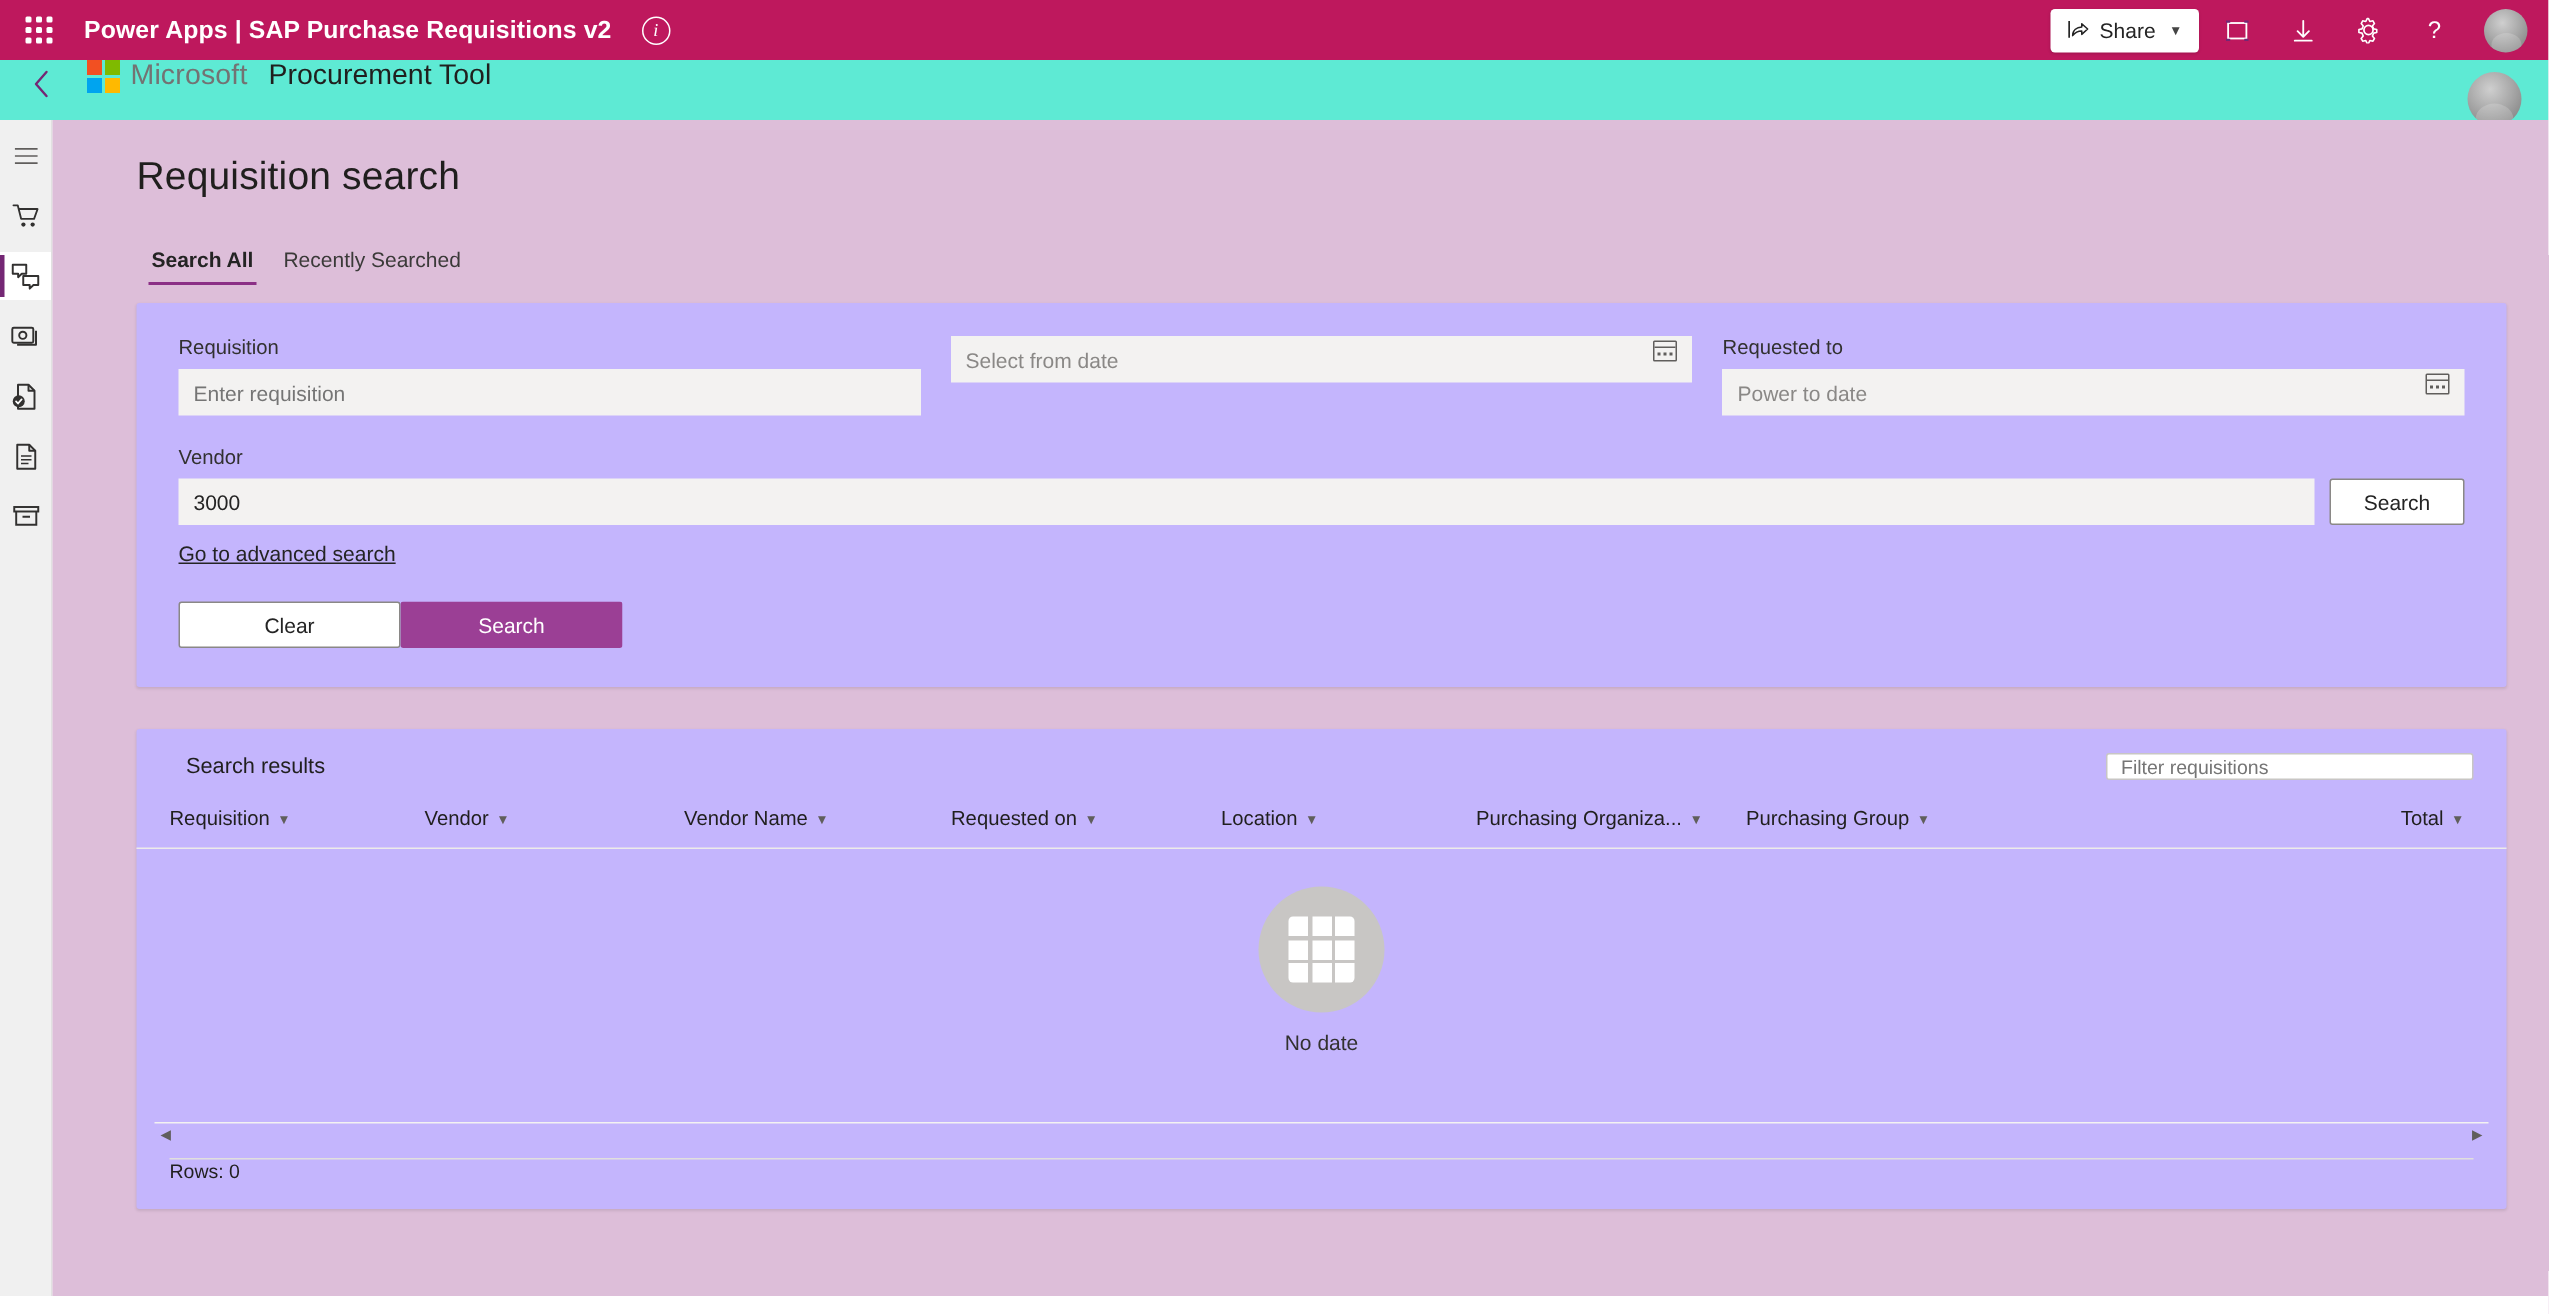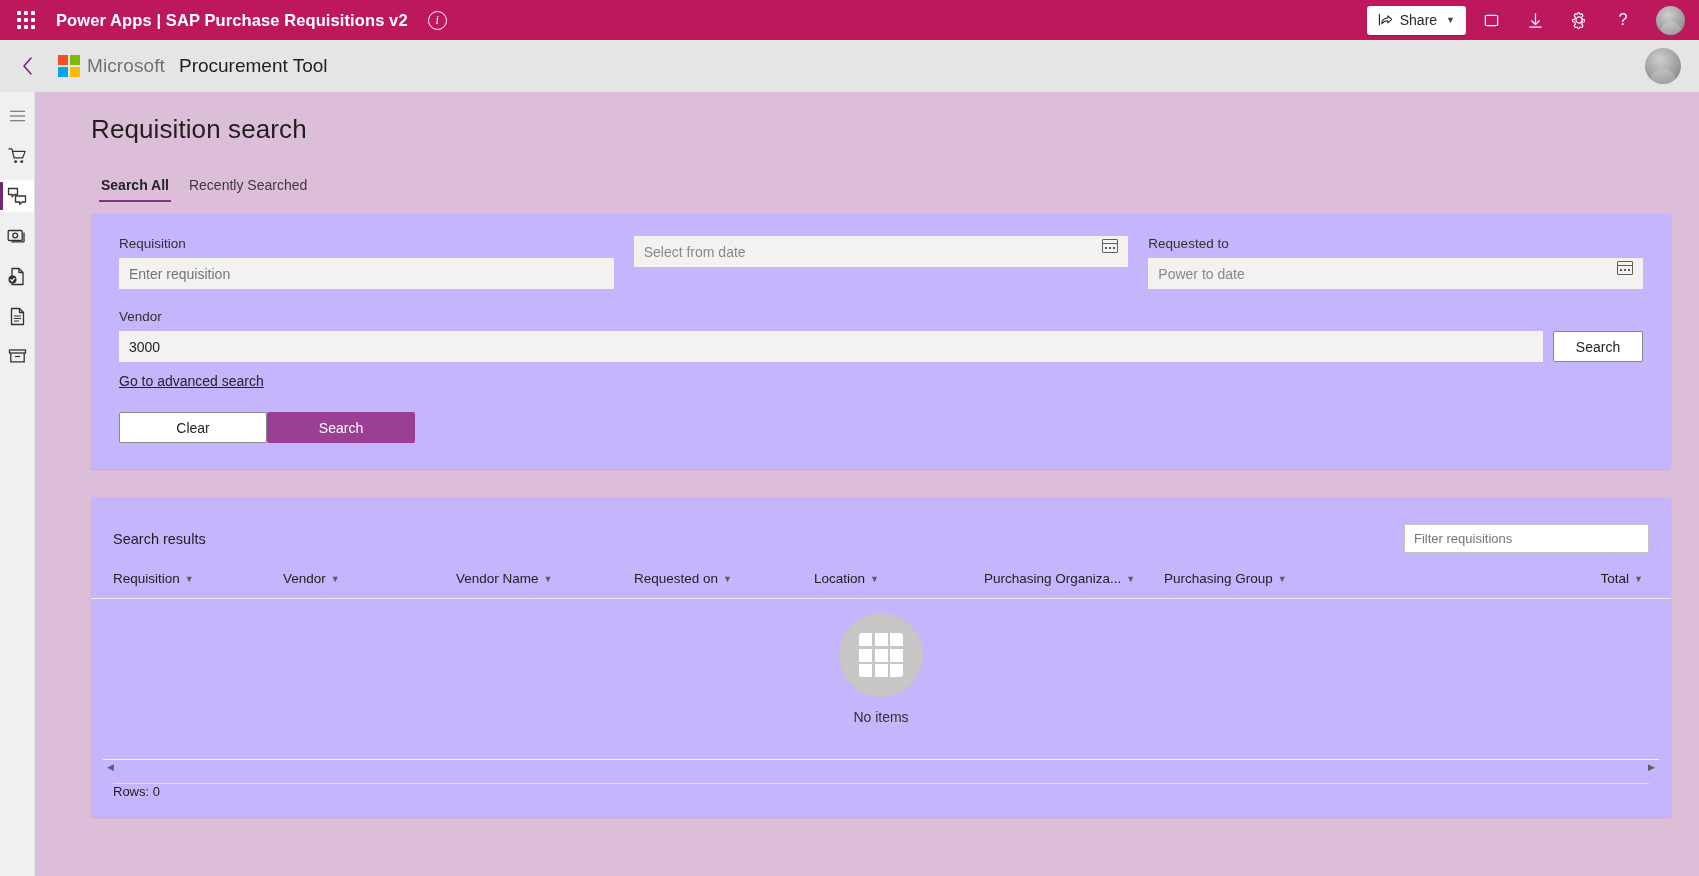--- a/index.html
+++ b/index.html
@@ -36,21 +36,21 @@
     width: 29px; height: 29px; border-radius: 50%; margin-left: 8px; cursor: pointer;
     background: radial-gradient(circle at 42% 32%, #cfcfcf 0%, #a9a9a9 45%, #8e8e8e 75%, #6f6f6f 100%);
     overflow:hidden; position: relative;
   }
   .avatar-top::after{
     content:""; position:absolute; left:50%; top:58%; transform:translateX(-50%);
     width:20px; height:16px; border-radius:50% 50% 0 0; background:rgba(255,255,255,.18);
   }
   
   .subhead {
-    height: 52px; background: #e5e5e5; display: flex; align-items: center; padding-left: 8px;
+    height: 40px; background: #5eead4; display: flex; align-items: flex-start; padding-left: 8px;
     position: relative; border-bottom: none;
   }
   .back-chevron { width: 32px; height: 32px; display:flex; align-items:center; justify-content:center; cursor:pointer; margin-left:4px;}
   .ms-logo { display: grid; grid-template-columns: 10px 10px; grid-template-rows: 10px 10px; gap: 2px; margin-left: 14px; }
   .ms-logo i { display: block; }
   .ms-logo i:nth-child(1) { background: #f25022; }
   .ms-logo i:nth-child(2) { background: #7fba00; }
   .ms-logo i:nth-child(3) { background: #00a4ef; }
   .ms-logo i:nth-child(4) { background: #ffb900; }
   .ms-word { font-size: 19px; color: #737373; margin-left: 7px; font-weight: 400; letter-spacing: .1px;}
@@ -119,24 +119,24 @@
   }
   .btn-row { display: flex; margin-top: 22px; }
   .btn {
     height: 31px; min-width: 148px; font-size: 14px; border-radius: 2px; cursor: pointer;
     display: flex; align-items: center; justify-content: center; border: 1px solid transparent;
   }
   .btn-clear { background: #fff; border-color: #8a8886; color: #242424; }
   .btn-search { background: #9b3f95; color: #fff; min-width: 148px; }
   
   .resultscard { margin-top: 28px; padding: 0 0 18px 0; height: 320px; display: flex; flex-direction: column;}
-  .results-head { display: flex; align-items: center; padding: 16px 22px 12px 22px; margin-top: 11px; }
+  .results-head { display: flex; align-items: center; padding: 16px 22px 12px 33px; }
   .results-title { font-size: 14.5px; color: #201f1e; }
   .filter-input {
-    margin-left: auto; width: 245px; height: 29px; border: 1px solid #c8c6c4; border-radius: 2px;
+    margin-left: auto; width: 245px; height: 18px; border: 1px solid #c8c6c4; border-radius: 2px;
     font-size: 13px; color: #8a8886; padding: 0 9px; background:#fff; outline: none;
     font-family: "Liberation Sans", sans-serif;
   }
   .thead { display: flex; padding: 0 22px; border-bottom: 1px solid #edebe9; }
   .th {
     font-size: 13.5px; color: #201f1e; padding: 6px 0 12px 0; display: flex; align-items: center;
     gap: 5px; cursor: pointer; white-space: nowrap;
   }
   .th .cv { font-size: 9px; color: #605e5c; }
   .th.right { margin-left: auto; padding-right: 6px; }
@@ -388,21 +388,21 @@
                 <i></i>
                 <i></i>
                 <i></i>
                 <i></i>
                 <i></i>
                 <i></i>
                 <i></i>
                 <i></i>
               </div>
           </div>
-          <div class="empty-label">No items</div>
+          <div class="empty-label">No date</div>
         </div>
 
         <div class="hscroll">
           <span class="hs-arrow">◀</span>
           <span class="hs-track"></span>
           <span class="hs-arrow">▶</span>
         </div>
 
         <div class="rows-bar">
           <div class="rows-line">Rows: 0</div>

